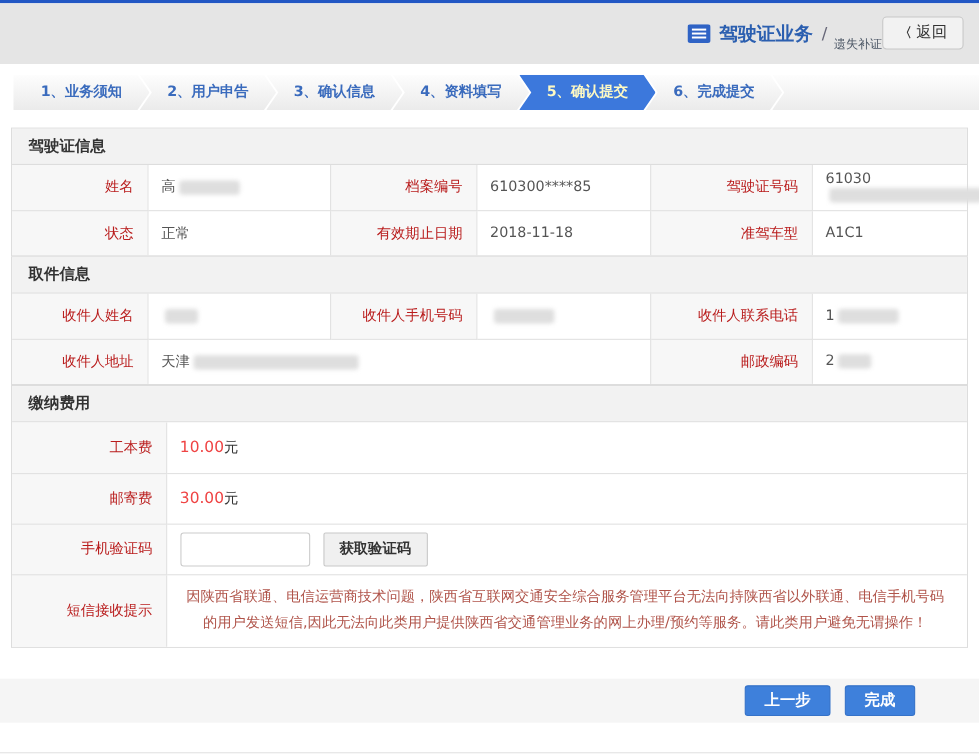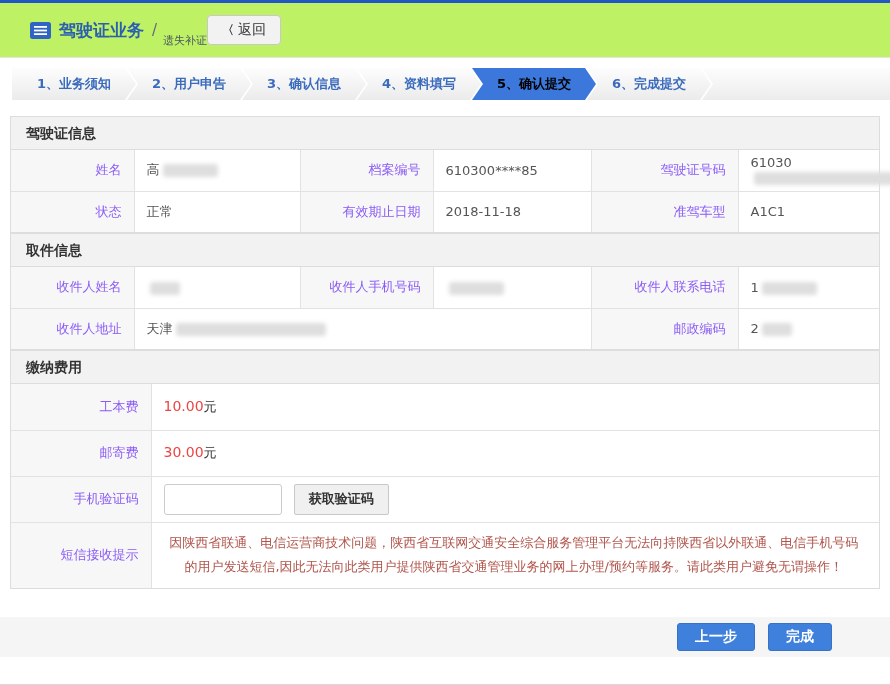--- a/index.html
+++ b/index.html
@@ -1,44 +1,44 @@
 <!DOCTYPE html>
 <html><head>
 <meta charset="utf-8">
 <style>
   * { margin:0; padding:0; box-sizing:border-box; }
   html,body { width:890px; height:685px; background:#fff; font-family:"DejaVu Sans","Liberation Sans",sans-serif; }
   .page { width:890px; height:685px; background:#fff; border-bottom:1px solid #d9d9d9; overflow:hidden; }
   .top-accent { height:3px; background:#2257c4; }
   
-  .header { height:55px; background:#bef264; border-bottom:1px solid #e4e4e4; display:flex; align-items:center; justify-content:flex-start; padding:0 14px 0 30px; }
+  .header { height:55px; background:#e5e5e5; border-bottom:1px solid #e4e4e4; display:flex; align-items:center; justify-content:flex-end; padding:0 14px 0 30px; }
   .header-left { display:flex; align-items:center; }
   .list-icon { display:inline-flex; margin-right:8px; }
   .page-title { font-size:17px; font-weight:bold; color:#2b5fb0; }
   .crumb-divider { font-size:15px; color:#667; margin:0 6px 0 8px; }
   .crumb-current { font-size:11px; color:#4a5564;margin-top:20px; }
   .back-btn { display:inline-flex; align-items:center; gap:4px; background:#f2f2f2; border:1px solid #c8c8c8; border-radius:4px; height:30px; padding:0 14px; font-size:14px; color:#333; cursor:pointer; font-family:inherit; }
   .back-chevron { font-size:12px; color:#333; font-weight:bold; }
   
   .steps { display:flex; height:32px; margin-top:10px;padding-left:12px; }
   .step { flex:0 0 124px; height:32px; line-height:32px; text-align:center; font-size:13px; font-weight:bold; color:#3a6bbd; background:linear-gradient(#fdfdfd,#ebebeb); clip-path:polygon(0 0, calc(100% - 11px) 0, 100% 50%, calc(100% - 11px) 100%, 0 100%, 11px 50%); margin-left:-9px; cursor:pointer; }
   .step:first-child { clip-path:polygon(0 0, calc(100% - 11px) 0, 100% 50%, calc(100% - 11px) 100%, 0 100%); margin-left:0; }
-  .step.active { background:#3c78dc; color:#000000; }
+  .step.active { background:#3c78dc; color:#fef9c3; }
   .step-filler { flex:1; background:linear-gradient(#fdfdfd,#ececec); clip-path:polygon(0 0, 100% 0, 100% 100%, 0 100%, 11px 50%); margin-left:-9px; }
   
   .content { padding:16px 10px 0 10px; }
   .panel { border:1px solid #ddd; }
   .panel-title { height:33px; line-height:33px; background:#f2f2f2; border-bottom:1px solid #ddd; font-size:14px; font-weight:bold; color:#333; padding-left:15px; }
   table { width:100%; border-collapse:collapse; table-layout:fixed; }
   td { border:1px solid #e2e2e2; height:41px; font-size:13px; vertical-align:middle; }
   tr td:first-child { border-left:none; }
   tr td:last-child { border-right:none; }
   tr:first-child td { border-top:none; }
   tr:last-child td { border-bottom:none; }
-  td.lbl { background:#f7f7f7; color:#8b5cf6; text-align:right; padding-right:12px; }
+  td.lbl { background:#f7f7f7; color:#b91c1c; text-align:right; padding-right:12px; }
   td.val { background:#fff; color:#555; text-align:left; padding-left:12px; }
   .redact { display:inline-block; height:13px; border-radius:3px; background:#dedede; filter:blur(2px); vertical-align:middle; margin-left:3px; }
   .r-sm { width:30px; } .r-md { width:55px; } .r-lg { width:140px; } .r-xl { width:150px; }
   
   .fees td { height:46px; }
   .fee-amount { font-size:14px; font-weight:normal; color:#ef4444; }
   .fee-unit { font-size:13px; color:#333; }
   .sms-input { width:118px; height:31px; border:1px solid #ccc; border-radius:3px; padding:0 8px; font-size:13px; margin-right:8px; vertical-align:middle; font-family:inherit; }
   .sms-btn { height:31px; padding:0 14px; background:#f0f0f0; border:1px solid #c8c8c8; border-radius:2px; font-size:13px; font-weight:bold; color:#333; cursor:pointer; vertical-align:middle; font-family:inherit; }
   td.notice-cell { height:62px; padding:8px 15px 8px 12px; }

